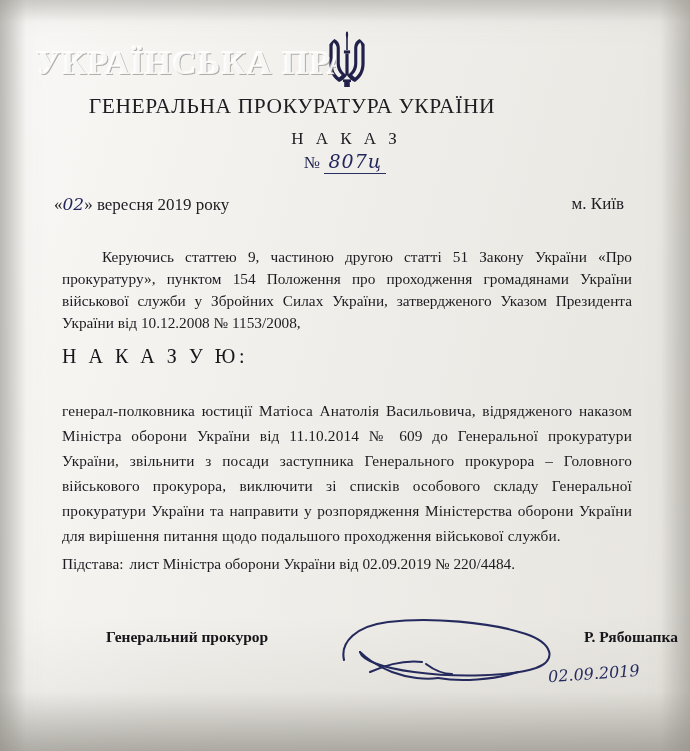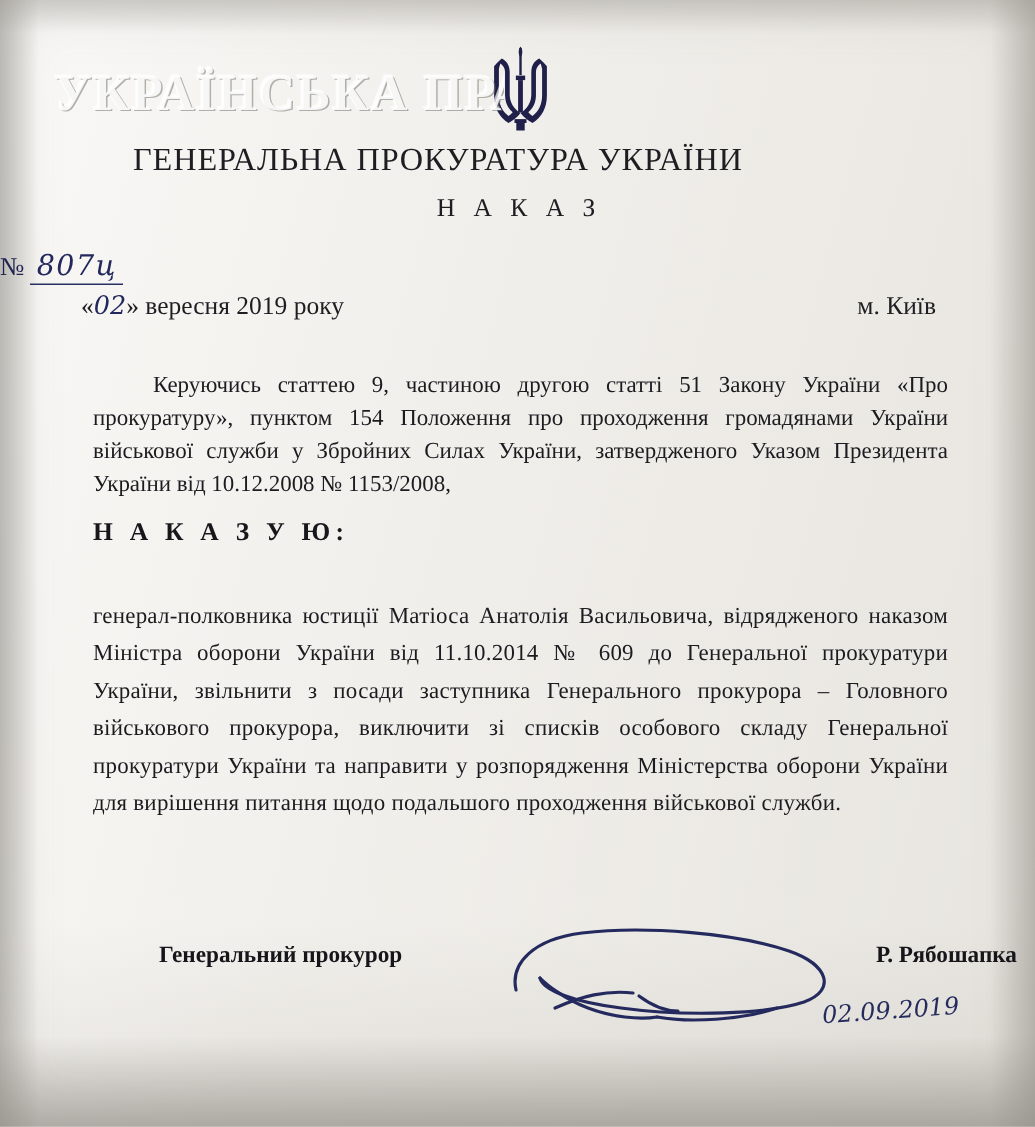--- a/index.html
+++ b/index.html
@@ -97,23 +97,23 @@
     width: 690px;
     text-align: center;
     font-size: 17px;
     letter-spacing: 4px;
     color: #1d1d22;
   }
 
   .order-number {
     position: absolute;
     left: 0;
-    top: 166px;
-    width: 690px;
-    text-align: left;
+    top: 150px;
+    width: 690px;
+    text-align: center;
     font-size: 17px;
     color: #1e2350;
   }
   .order-number .handwritten {
     font-family: "DejaVu Serif", serif;
     font-style: italic;
     font-size: 19px;
     letter-spacing: 1px;
     border-bottom: 1px solid #2a2f63;
     padding: 0 4px 1px 4px;
@@ -151,22 +151,22 @@
     text-align: justify;
   }
 
   #para-intro { top: 246px; }
   #para-intro .indent { display: inline-block; width: 40px; }
 
   .order-verb {
     position: absolute;
     left: 62px;
     top: 345px;
-    font-size: 17px;
-    font-weight: bold;
+    font-size: 20px;
+    font-weight: normal;
     letter-spacing: 3.5px;
     color: #16161b;
   }
 
   #para-main {
     top: 398px;
     line-height: 25px;
     letter-spacing: 0.15px;
   }
 
@@ -252,20 +252,23 @@
     <span class="left"><span>«</span><span class="hand-day">02</span><span>»</span> <span>вересня 2019 року</span></span>
     <span class="right">м. Київ</span>
   </div>
 
   <div class="body-text" id="para-intro"><span class="indent"></span><span>Керуючись статтею 9, частиною другою статті 51 Закону України «Про прокуратуру», пунктом 154 Положення про проходження громадянами України військової служби у Збройних Силах України, затвердженого Указом Президента України від 10.12.2008 № 1153/2008,</span></div>
 
   <div class="order-verb">Н А К А З У Ю:</div>
 
   <div class="body-text" id="para-main">генерал-полковника юстиції Матіоса Анатолія Васильовича, відрядженого наказом Міністра оборони України від 11.10.2014 № 609 до Генеральної прокуратури України, звільнити з посади заступника Генерального прокурора – Головного військового прокурора, виключити зі списків особового складу Генеральної прокуратури України та направити у розпорядження Міністерства оборони України для вирішення питання щодо подальшого проходження військової служби.</div>
 
+  <div class="body-text" id="para-basis">
+    <span class="label">Підстава:</span><span>лист Міністра оборони України від 02.09.2019 № 220/4484.</span>
+  </div>
 
   <div class="signature-row clearfix">
     <span class="post">Генеральний прокурор</span>
     <span class="name">Р. Рябошапка</span>
   </div>
 
   <div class="signature-mark">
     <svg viewBox="0 0 250 80" width="250" height="80" aria-hidden="true">
       <g fill="none" stroke="#252a5e" stroke-width="2.1" stroke-linecap="round" stroke-linejoin="round">
         <path d="M14 48 C10 30 26 14 58 10 C100 5 160 10 196 22 C222 31 228 48 206 56 C182 64 128 66 84 60 C52 56 32 48 30 40"></path>

